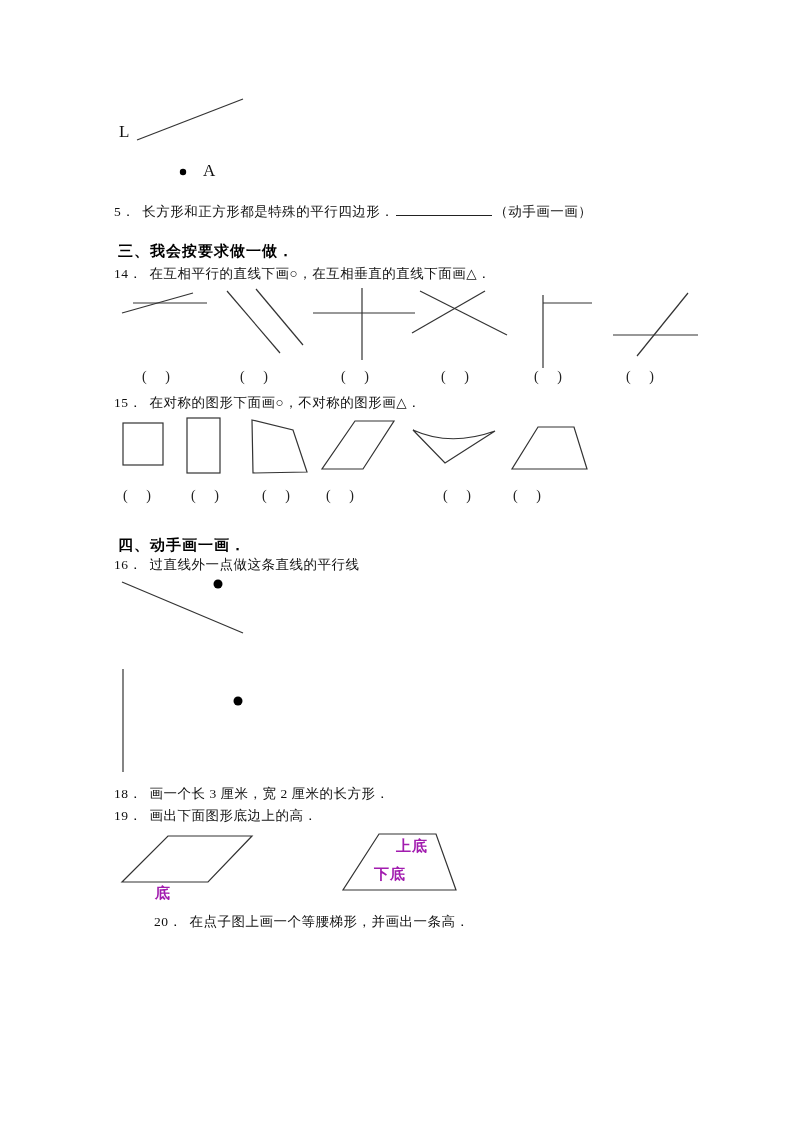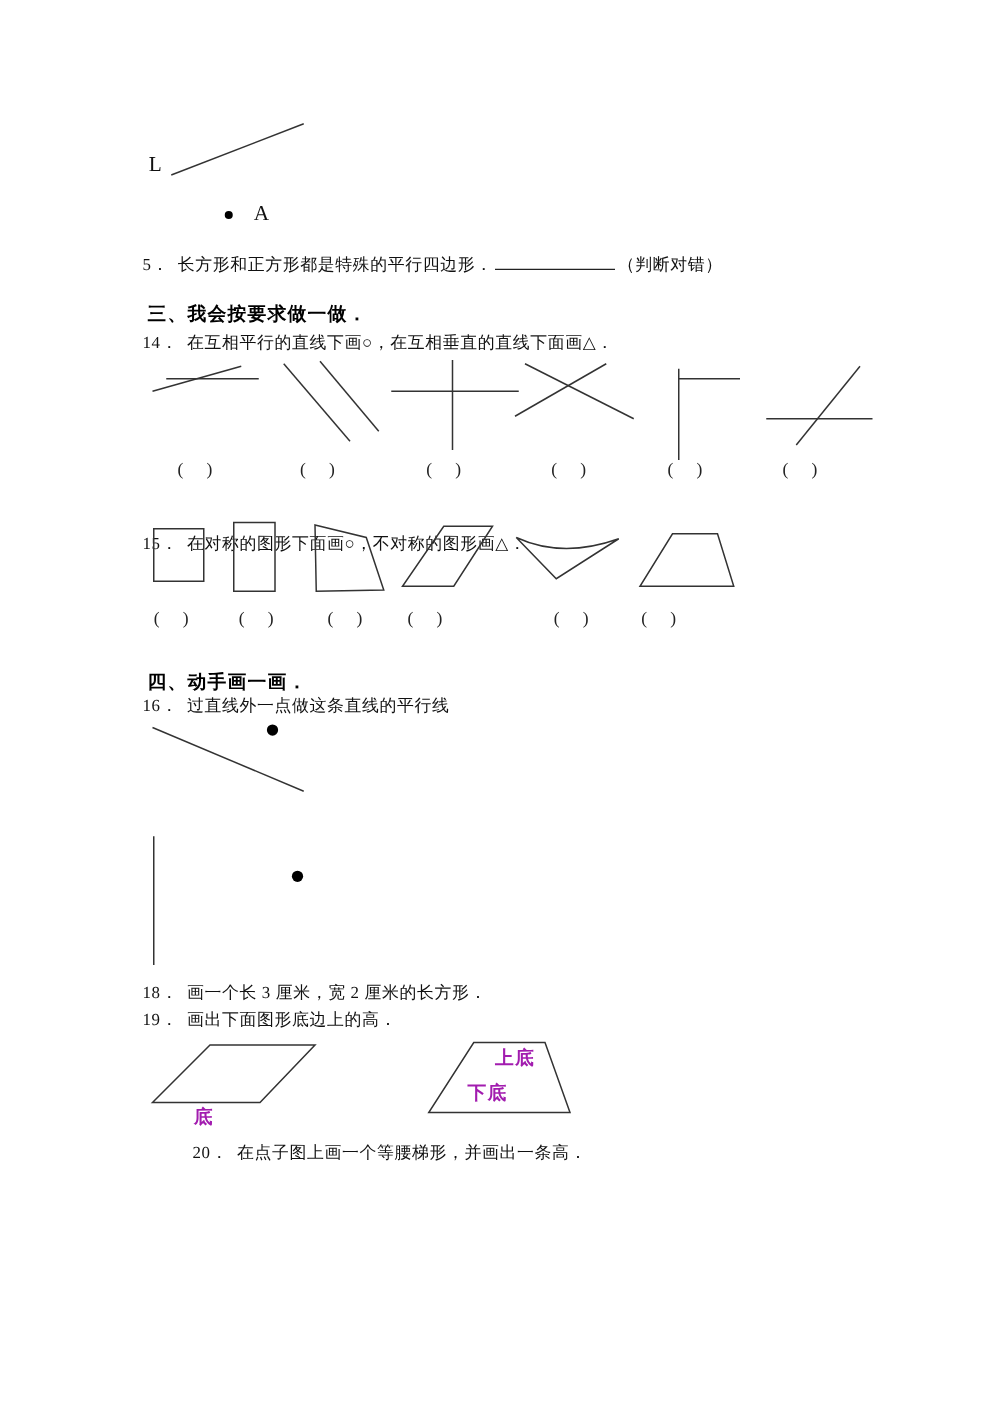--- a/index.html
+++ b/index.html
@@ -70,21 +70,21 @@
 
   <span class="biglabel" style="left:119px;top:122px;">L</span>
   <svg class="abs" style="left:110px;top:92px;" width="150" height="92">
     <line x1="27" y1="48" x2="133" y2="7"></line>
     <circle cx="73" cy="80" r="3.2"></circle>
   </svg>
   <span class="biglabel" style="left:203px;top:161px;">A</span>
 
 
   <div class="qline" style="left:114px;top:202px;">
-    <span class="qnum">5．</span><span>长方形和正方形都是特殊的平行四边形．</span><span class="blank"></span><span>（判断对错）</span>
+    <span class="qnum">5．</span><span>长方形和正方形都是特殊的平行四边形．</span><span class="blank"></span><span>（动手画一画）</span>
   </div>
 
   <div class="heading" style="left:118px;top:242px;">三、我会按要求做一做．</div>
 
   <div class="qline" style="left:114px;top:265px;">
     <span class="qnum">14．</span><span>在互相平行的直线下画○，在互相垂直的直线下面画△．</span>
   </div>
 
   <svg class="abs" style="left:110px;top:286px;" width="600" height="90">
     <g>
@@ -113,21 +113,21 @@
     </g>
   </svg>
 
   <span class="paren" style="left:157px;top:369px;">(   )</span>
   <span class="paren" style="left:255px;top:369px;">(   )</span>
   <span class="paren" style="left:356px;top:369px;">(   )</span>
   <span class="paren" style="left:456px;top:369px;">(   )</span>
   <span class="paren" style="left:549px;top:369px;">(   )</span>
   <span class="paren" style="left:641px;top:369px;">(   )</span>
 
-  <div class="qline" style="left:114px;top:394px;margin-top:32px;">
+  <div class="qline" style="left:114px;top:394px;">
     <span class="qnum">15．</span><span>在对称的图形下面画○，不对称的图形画△．</span>
   </div>
 
   <svg class="abs" style="left:110px;top:415px;" width="500" height="62">
     <rect x="13" y="8" width="40" height="42"></rect>
     <rect x="77" y="3" width="33" height="55"></rect>
     <polygon points="142,5 183,15 197,57 143,58"></polygon>
     <polygon points="245,6 284,6 253,54 212,54"></polygon>
     <path d="M303,15 Q340,32 385,16 L335,48 Z"></path>
     <polygon points="428,12 464,12 477,54 402,54"></polygon>

